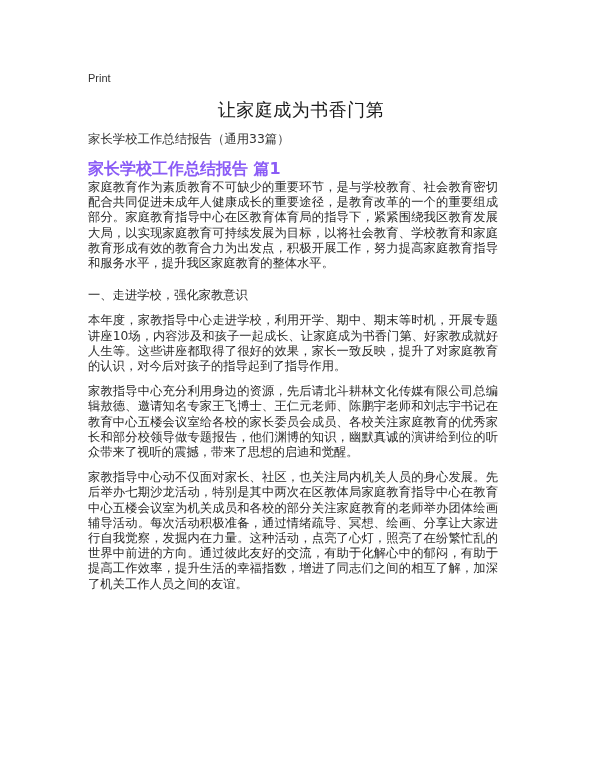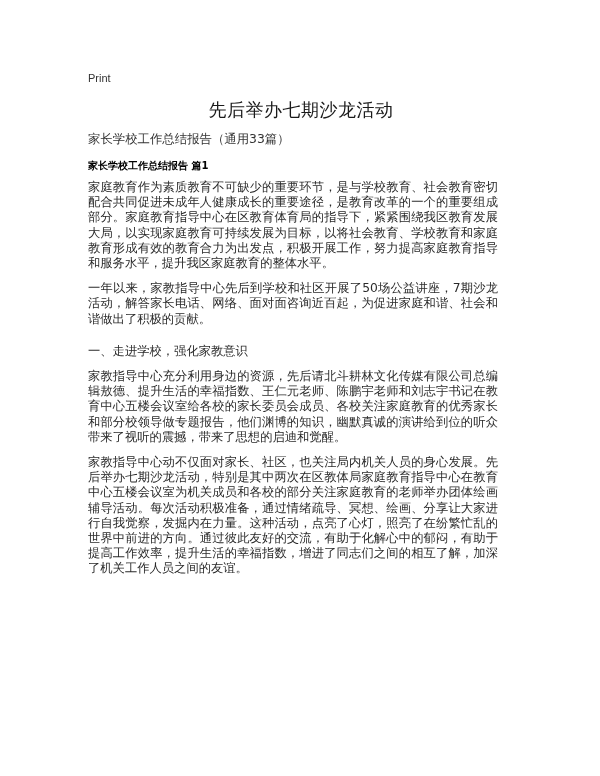--- a/index.html
+++ b/index.html
@@ -45,23 +45,23 @@
       position: absolute;
       left: 0;
       top: 131px;
       font-size: 12.4px;
       color: #333333;
     }
     .section-heading {
       position: absolute;
       left: 0;
       top: 159px;
-      font-size: 10px;
+      font-size: 16px;
       font-weight: bold;
-      color: #000000;
+      color: #8b5cf6;
     }
     .content {
       position: absolute;
       left: 0;
       top: 180px;
       width: 426px;
     }
     .para {
       font-size: 12.3px;
       line-height: 15.2px;
@@ -75,24 +75,24 @@
       line-height: 15.2px;
       color: #2a2a2a;
       margin: 17px 0 10px 0;
     }
   </style>
 </head>
 <body>
 
 <div class="page">
   <div class="print-label">Print</div>
-  <h1 class="doc-title">先后举办七期沙龙活动</h1>
+  <h1 class="doc-title">让家庭成为书香门第</h1>
   <div class="doc-subtitle">家长学校工作总结报告（通用33篇）</div>
   <div class="section-heading">家长学校工作总结报告 篇1</div>
 
   <div class="content">
     <p class="para">家庭教育作为素质教育不可缺少的重要环节，是与学校教育、社会教育密切配合共同促进未成年人健康成长的重要途径，是教育改革的一个的重要组成部分。家庭教育指导中心在区教育体育局的指导下，紧紧围绕我区教育发展大局，以实现家庭教育可持续发展为目标，以将社会教育、学校教育和家庭教育形成有效的教育合力为出发点，积极开展工作，努力提高家庭教育指导和服务水平，提升我区家庭教育的整体水平。</p>
-    <p class="para">一年以来，家教指导中心先后到学校和社区开展了50场公益讲座，7期沙龙活动，解答家长电话、网络、面对面咨询近百起，为促进家庭和谐、社会和谐做出了积极的贡献。</p>
     <p class="sub-heading">一、走进学校，强化家教意识</p>
-    <p class="para">家教指导中心充分利用身边的资源，先后请北斗耕林文化传媒有限公司总编辑敖德、提升生活的幸福指数、王仁元老师、陈鹏宇老师和刘志宇书记在教育中心五楼会议室给各校的家长委员会成员、各校关注家庭教育的优秀家长和部分校领导做专题报告，他们渊博的知识，幽默真诚的演讲给到位的听众带来了视听的震撼，带来了思想的启迪和觉醒。</p>
+    <p class="para">本年度，家教指导中心走进学校，利用开学、期中、期末等时机，开展专题讲座10场，内容涉及和孩子一起成长、让家庭成为书香门第、好家教成就好人生等。这些讲座都取得了很好的效果，家长一致反映，提升了对家庭教育的认识，对今后对孩子的指导起到了指导作用。</p>
+    <p class="para">家教指导中心充分利用身边的资源，先后请北斗耕林文化传媒有限公司总编辑敖德、邀请知名专家王飞博士、王仁元老师、陈鹏宇老师和刘志宇书记在教育中心五楼会议室给各校的家长委员会成员、各校关注家庭教育的优秀家长和部分校领导做专题报告，他们渊博的知识，幽默真诚的演讲给到位的听众带来了视听的震撼，带来了思想的启迪和觉醒。</p>
     <p class="para">家教指导中心动不仅面对家长、社区，也关注局内机关人员的身心发展。先后举办七期沙龙活动，特别是其中两次在区教体局家庭教育指导中心在教育中心五楼会议室为机关成员和各校的部分关注家庭教育的老师举办团体绘画辅导活动。每次活动积极准备，通过情绪疏导、冥想、绘画、分享让大家进行自我觉察，发掘内在力量。这种活动，点亮了心灯，照亮了在纷繁忙乱的世界中前进的方向。通过彼此友好的交流，有助于化解心中的郁闷，有助于提高工作效率，提升生活的幸福指数，增进了同志们之间的相互了解，加深了机关工作人员之间的友谊。</p>
   </div>
 </div>
 
 </body></html>

